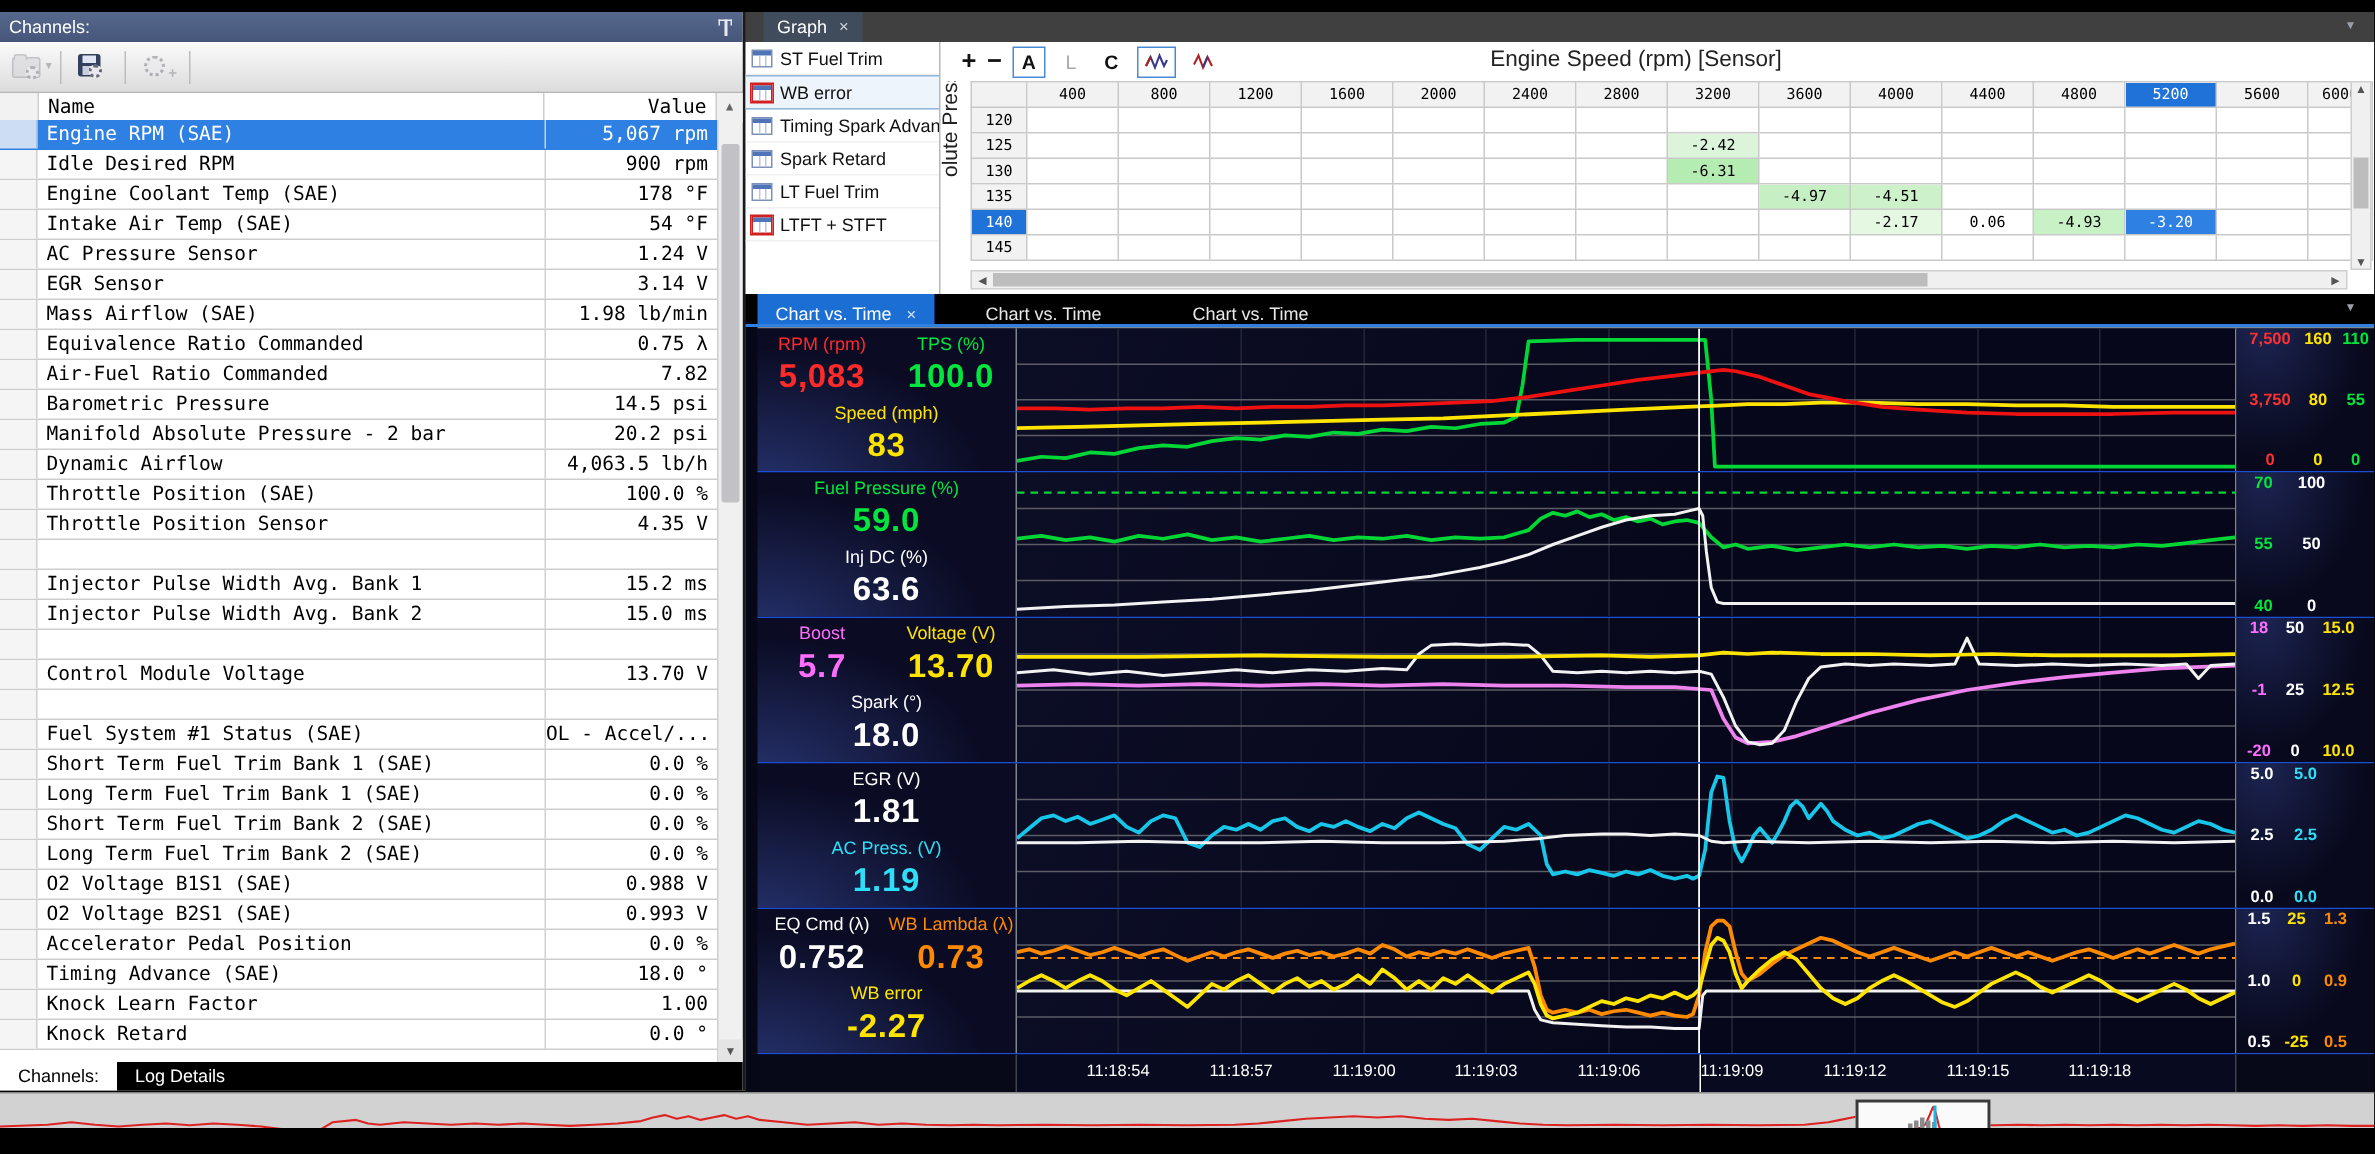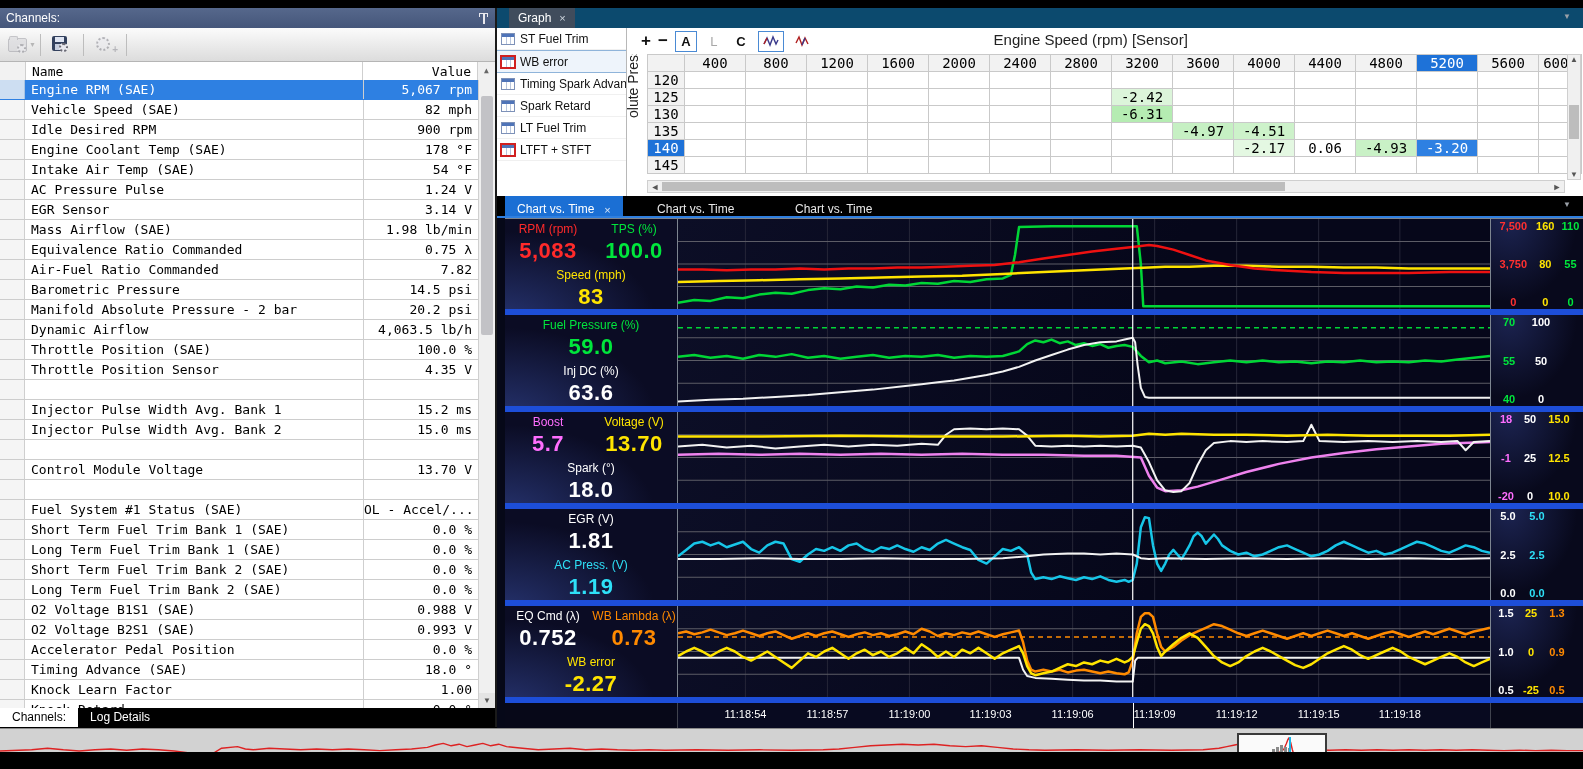--- a/index.html
+++ b/index.html
@@ -39,21 +39,21 @@
   .chan-vscroll{position:absolute;top:72px;right:0;width:17px;bottom:19px;background:#f0f0f0;border-left:1px solid #cfcfcf;box-sizing:border-box;}
   .vs-arrow{height:15px;text-align:center;font-size:8px;color:#555;line-height:15px;background:#e4e4e4;}
   .vs-arrow.bottom{position:absolute;bottom:0;left:0;right:0;}
   .vs-thumb{position:absolute;top:16px;left:2px;right:2px;height:38%;background:#c2c2c6;border-radius:2px;}
   .chan-tabs{position:absolute;left:0;bottom:0;height:19px;right:0;background:#000;display:flex;align-items:stretch;font-size:12px;}
   .chan-tab{padding:0 12px;line-height:19px;color:#fff;}
   .chan-tab.active{background:#fff;color:#000;}
 
   
   #graph-panel{position:absolute;left:497px;top:8px;width:1086px;height:188px;background:#000;}
-  .gtab-bar{height:20px;background:#0c4a6e;position:relative;padding-left:36px;}
+  .gtab-bar{height:20px;background:#404040;position:relative;padding-left:36px;}
   .gtab{position:absolute;left:12px;top:0;height:20px;background:#404c5c;color:#fff;font-size:12px;display:flex;align-items:center;gap:8px;padding:0 9px;}
   .gtab .x{color:#cfd6df;font-size:11px;}
   .bar-caret{position:absolute;right:12px;top:4px;color:#9aa0a8;font-size:8px;}
   .graph-body{position:absolute;left:0;top:20px;right:0;bottom:0;background:#fff;display:flex;}
   .glist{width:130px;border-right:1px solid #b8b8b8;box-sizing:border-box;overflow:hidden;}
   .glist-item{height:21px;display:flex;align-items:center;gap:5px;padding-left:4px;font-size:12px;color:#111;white-space:nowrap;overflow:hidden;border-bottom:1px solid #f0f0f0;}
   .glist-item.selected{background:#eef4fb;border-top:1px solid #8fb4da;border-bottom:1px solid #8fb4da;}
   .tbl-icon{width:14px;height:12px;background:#fff;border:1px solid #7d91b8;box-sizing:border-box;flex:none;position:relative;}
   .tbl-icon::before{content:"";position:absolute;left:0;top:0;right:0;height:3px;background:#4f74b8;}
   .tbl-icon::after{content:"";position:absolute;left:4px;top:3px;bottom:0;width:1px;background:#b9c6dd;box-shadow:4px 0 0 #b9c6dd;}
@@ -62,39 +62,39 @@
   .gtoolbar{height:26px;display:flex;align-items:center;gap:7px;padding-left:14px;font-size:15px;color:#111;position:relative;}
   .gtb-btn{font-weight:bold;font-size:17px;line-height:18px;}
   .gtb-letter{width:20px;height:19px;text-align:center;line-height:19px;font-size:13px;font-weight:bold;}
   .gtb-letter.boxed{border:1px solid #4a8ad4;}
   .gtb-letter.dim{color:#a8a8a8;font-weight:normal;}
   .wave-icon{width:24px;height:19px;display:flex;align-items:center;justify-content:center;}
   .wave-icon.boxed{border:1px solid #4a8ad4;}
   .gtitle{position:absolute;left:42%;top:3px;transform:translateX(-18%);font-size:15px;color:#222;white-space:nowrap;}
   .vlabel{position:absolute;left:0;top:26px;width:20px;height:126px;overflow:hidden;}
   .vlabel span{position:absolute;left:-2px;top:64px;transform-origin:0 0;transform:rotate(-90deg);font-size:14px;color:#222;white-space:nowrap;}
-  #hist-table{position:absolute;left:20px;top:26px;border-collapse:collapse;table-layout:fixed;font-size:14px;}
+  #hist-table{position:absolute;left:20px;top:26px;border-collapse:collapse;table-layout:fixed;font-size:10px;}
   #hist-table td{border:1px solid #c9c9c9;height:16px;padding:0;text-align:center;background:#fff;overflow:hidden;white-space:nowrap;}
   #hist-table td.hdr{background:#f2f2f2;}
   #hist-table td.sel-hdr{background:#1e72d8;color:#fff;}
   #hist-table td.sel-cell{background:#2e80e2;color:#fff;}
   .hscroll{position:absolute;left:20px;top:152px;height:13px;width:918px;background:#f0f0f0;border:1px solid #cfcfcf;box-sizing:border-box;}
   .hs-arrow{position:absolute;top:0;width:14px;height:100%;text-align:center;font-size:9px;color:#555;line-height:12px;}
   .hs-thumb{position:absolute;left:14px;top:1px;height:9px;width:68%;background:#bdbdbd;}
   .gvscroll{position:absolute;right:2px;top:26px;width:14px;height:126px;background:#f0f0f0;border:1px solid #cfcfcf;box-sizing:border-box;font-size:8px;color:#555;text-align:center;}
   .gvs-thumb{position:absolute;left:1px;right:1px;top:40%;height:28%;background:#bdbdbd;}
 
   
   #chart-panel{position:absolute;left:497px;top:196px;width:1086px;height:532px;background:#060818;}
   .ctab-bar{height:20px;background:#000;border-bottom:2px solid #2f7fe0;position:relative;}
   .ctab{position:absolute;top:0;height:20px;font-size:12px;color:#e8e8e8;display:flex;align-items:flex-end;gap:10px;padding:0 12px;}
   .ctab.active{background:#1b6fd4;color:#fff;}
   .ctab .x{font-size:11px;color:#d8e6f8;}
   #chart-rows{position:absolute;left:8px;top:22px;right:0;bottom:25px;}
-  .chart-row{display:flex;height:97px;box-sizing:border-box;border-bottom:6px solid #1d4ed8;}
+  .chart-row{display:flex;height:97px;box-sizing:border-box;border-bottom:1px solid #1d4ed8;}
   .chart-row:first-child{border-top:1px solid #7d8590;}
   .lbox{width:173px;box-sizing:border-box;border-right:1px solid #7d8590;background:radial-gradient(ellipse at 0% 115%, #26336f 0%, #0b0c24 62%);padding-top:3px;}
   .lrow{display:grid;grid-template-columns:1fr 1fr;height:46px;}
   .lrow.single{grid-template-columns:1fr;}
   .lcell{text-align:center;}
   .llabel{font-size:12px;line-height:14px;}
   .lvalue{font-size:22px;font-weight:bold;line-height:30px;letter-spacing:0.5px;}
   .plot{flex:1;position:relative;background:linear-gradient(120deg,#0c0e26 0%,#06071a 60%);border-right:1px solid #7d8590;}
   .plot svg{position:absolute;left:0;top:0;width:100%;height:100%;}
   .abox{width:92px;position:relative;background:radial-gradient(ellipse at 20% 0%, #1c2452 0%, #08091c 65%);font-size:11px;font-weight:bold;}
@@ -154,41 +154,36 @@
       <div class="gh-sb">▲</div>
     </div>
     <div id="channels-rows" class="mono">
         <div class="ch-row selected">
           <div class="ch-gutter"></div>
           <div class="ch-name">Engine RPM (SAE)</div>
           <div class="ch-value">5,067 rpm</div>
         </div>
         <div class="ch-row">
           <div class="ch-gutter"></div>
-          <div class="ch-name">Vehicle Speed (SAE)</div>
-          <div class="ch-value">82 mph</div>
-        </div>
-        <div class="ch-row">
-          <div class="ch-gutter"></div>
           <div class="ch-name">Idle Desired RPM</div>
           <div class="ch-value">900 rpm</div>
         </div>
         <div class="ch-row">
           <div class="ch-gutter"></div>
           <div class="ch-name">Engine Coolant Temp (SAE)</div>
           <div class="ch-value">178 °F</div>
         </div>
         <div class="ch-row">
           <div class="ch-gutter"></div>
           <div class="ch-name">Intake Air Temp (SAE)</div>
           <div class="ch-value">54 °F</div>
         </div>
         <div class="ch-row">
           <div class="ch-gutter"></div>
-          <div class="ch-name">AC Pressure Pulse</div>
+          <div class="ch-name">AC Pressure Sensor</div>
           <div class="ch-value">1.24 V</div>
         </div>
         <div class="ch-row">
           <div class="ch-gutter"></div>
           <div class="ch-name">EGR Sensor</div>
           <div class="ch-value">3.14 V</div>
         </div>
         <div class="ch-row">
           <div class="ch-gutter"></div>
           <div class="ch-name">Mass Airflow (SAE)</div>

